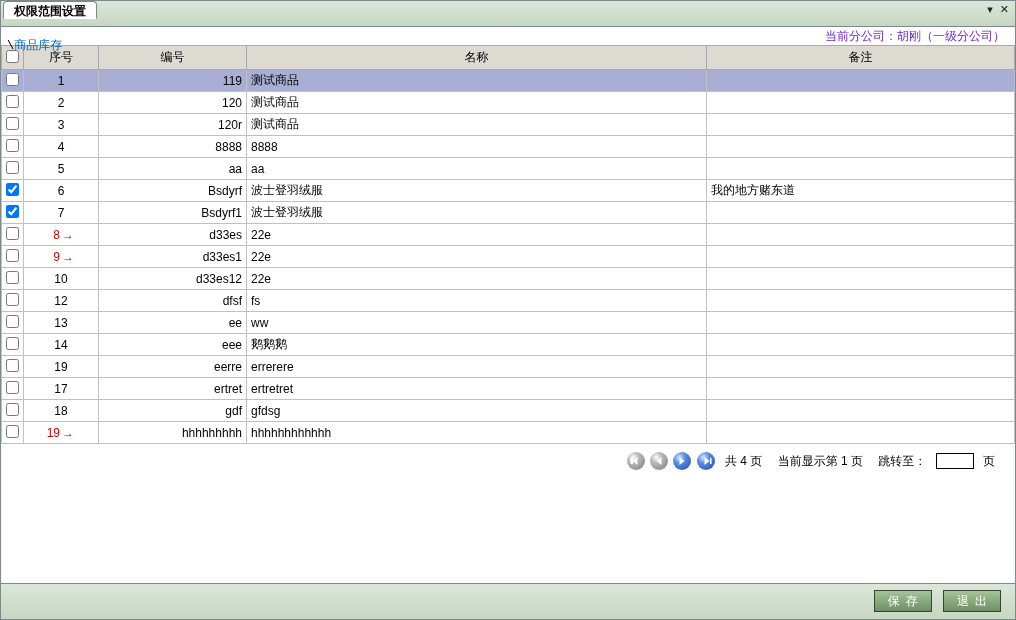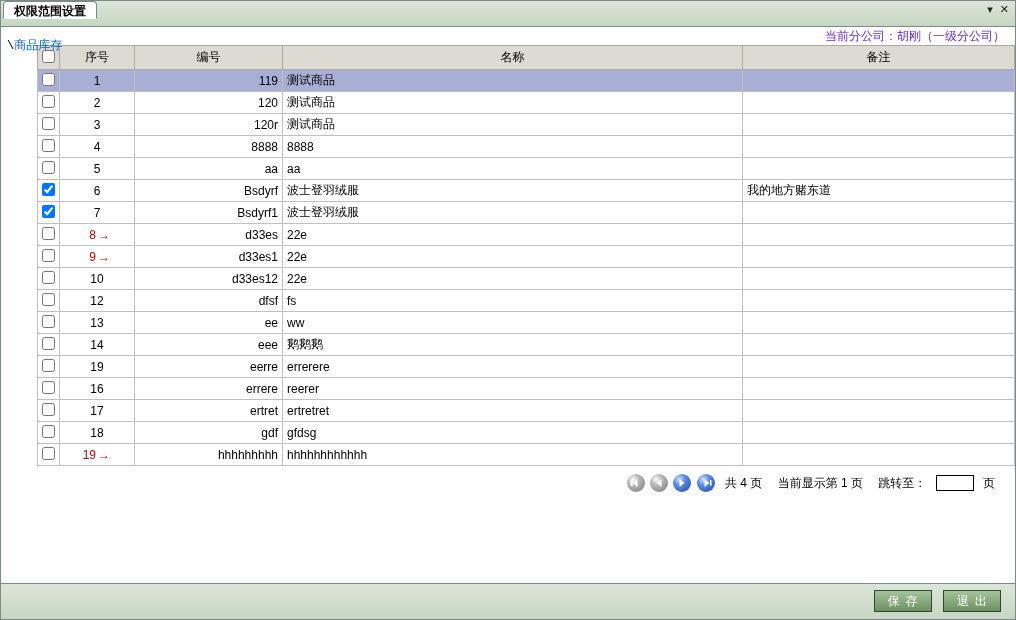--- a/index.html
+++ b/index.html
@@ -31,21 +31,21 @@
   .navbtn.first::after  { border-top:4px solid transparent; border-bottom:4px solid transparent; border-right:5px solid #fff; margin-left:-1px; box-shadow:-3px 0 0 -1px #fff; }
   .navbtn.prev::after   { border-top:4px solid transparent; border-bottom:4px solid transparent; border-right:5px solid #fff; }
   .navbtn.next::after   { border-top:4px solid transparent; border-bottom:4px solid transparent; border-left:5px solid #fff; }
   .navbtn.last::after   { border-top:4px solid transparent; border-bottom:4px solid transparent; border-left:5px solid #fff; margin-left:1px; box-shadow:3px 0 0 -1px #fff; }
   .pager-text { vertical-align:middle; margin:0 6px; }
   .jumpbox { width:38px; height:16px; border:1px solid #000; vertical-align:middle; font-size:12px; text-align:right; padding:0 2px; }
   .footer { position:absolute; bottom:0; left:0; right:0; height:36px; background:linear-gradient(#dbe6d8,#c7d6c2); border-top:1px solid #7b8a8b; text-align:right; padding:6px 14px 8px 0; }
   .btn { display:inline-block; min-width:58px; height:22px; line-height:20px; text-align:center; border:1px solid #2d4a2d;
          background:linear-gradient(#a6c29a,#6d9063); color:#fff; margin-left:8px; cursor:pointer; letter-spacing:6px; padding-left:6px; font-size:12px; }
   input[type=checkbox]{ margin:0; width:13px; height:13px; }
-  .gridwrap { overflow:hidden;padding-left:36px; }
+  .gridwrap { overflow:hidden; }
 </style>
 </head>
 <body>
 
 <div class="win">
 
   <div class="titlebar">
     <div class="tab">权限范围设置</div>
     <div class="titlectrls">▾ ✕</div>
   </div>
@@ -162,27 +162,20 @@
           </tr>
           <tr>
             <td class="colchk"><input type="checkbox" style=""></td>
             <td class="colidx">19</td>
             <td class="colcode">eerre</td>
             <td class="colname">errerere</td>
             <td class="colnote"></td>
           </tr>
           <tr>
             <td class="colchk"><input type="checkbox" style=""></td>
-            <td class="colidx">16</td>
-            <td class="colcode">errere</td>
-            <td class="colname">reerer</td>
-            <td class="colnote"></td>
-          </tr>
-          <tr>
-            <td class="colchk"><input type="checkbox" style=""></td>
             <td class="colidx">17</td>
             <td class="colcode">ertret</td>
             <td class="colname">ertretret</td>
             <td class="colnote"></td>
           </tr>
           <tr>
             <td class="colchk"><input type="checkbox" style=""></td>
             <td class="colidx">18</td>
             <td class="colcode">gdf</td>
             <td class="colname">gfdsg</td>

